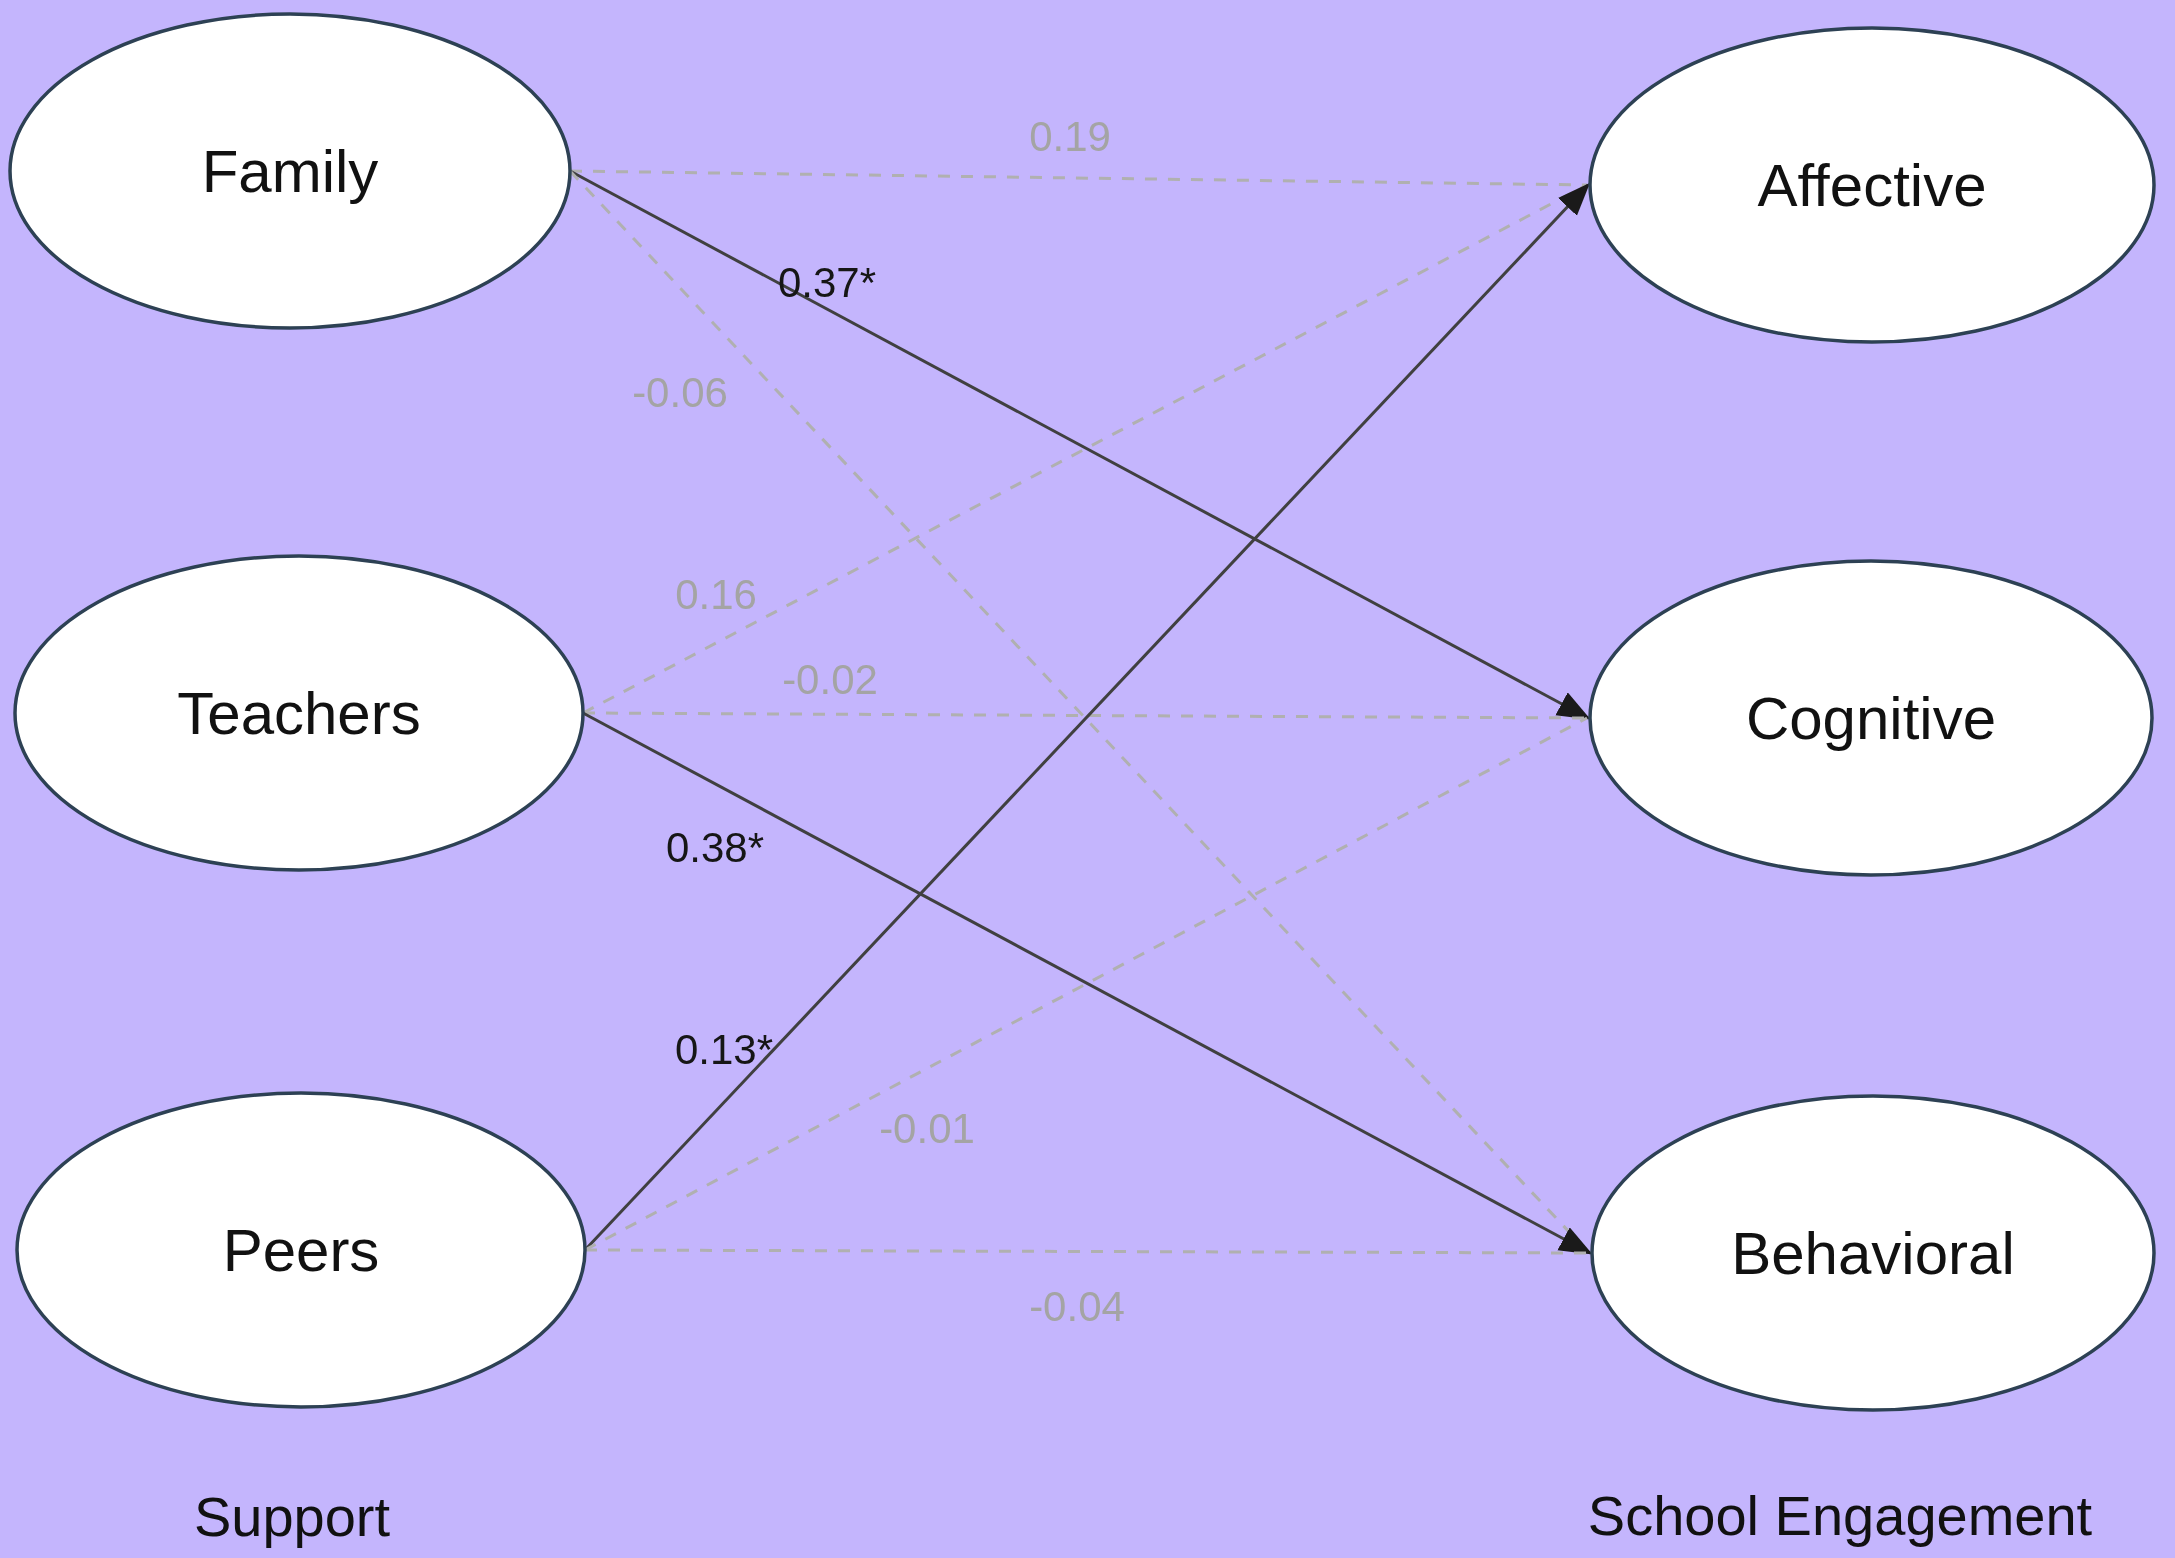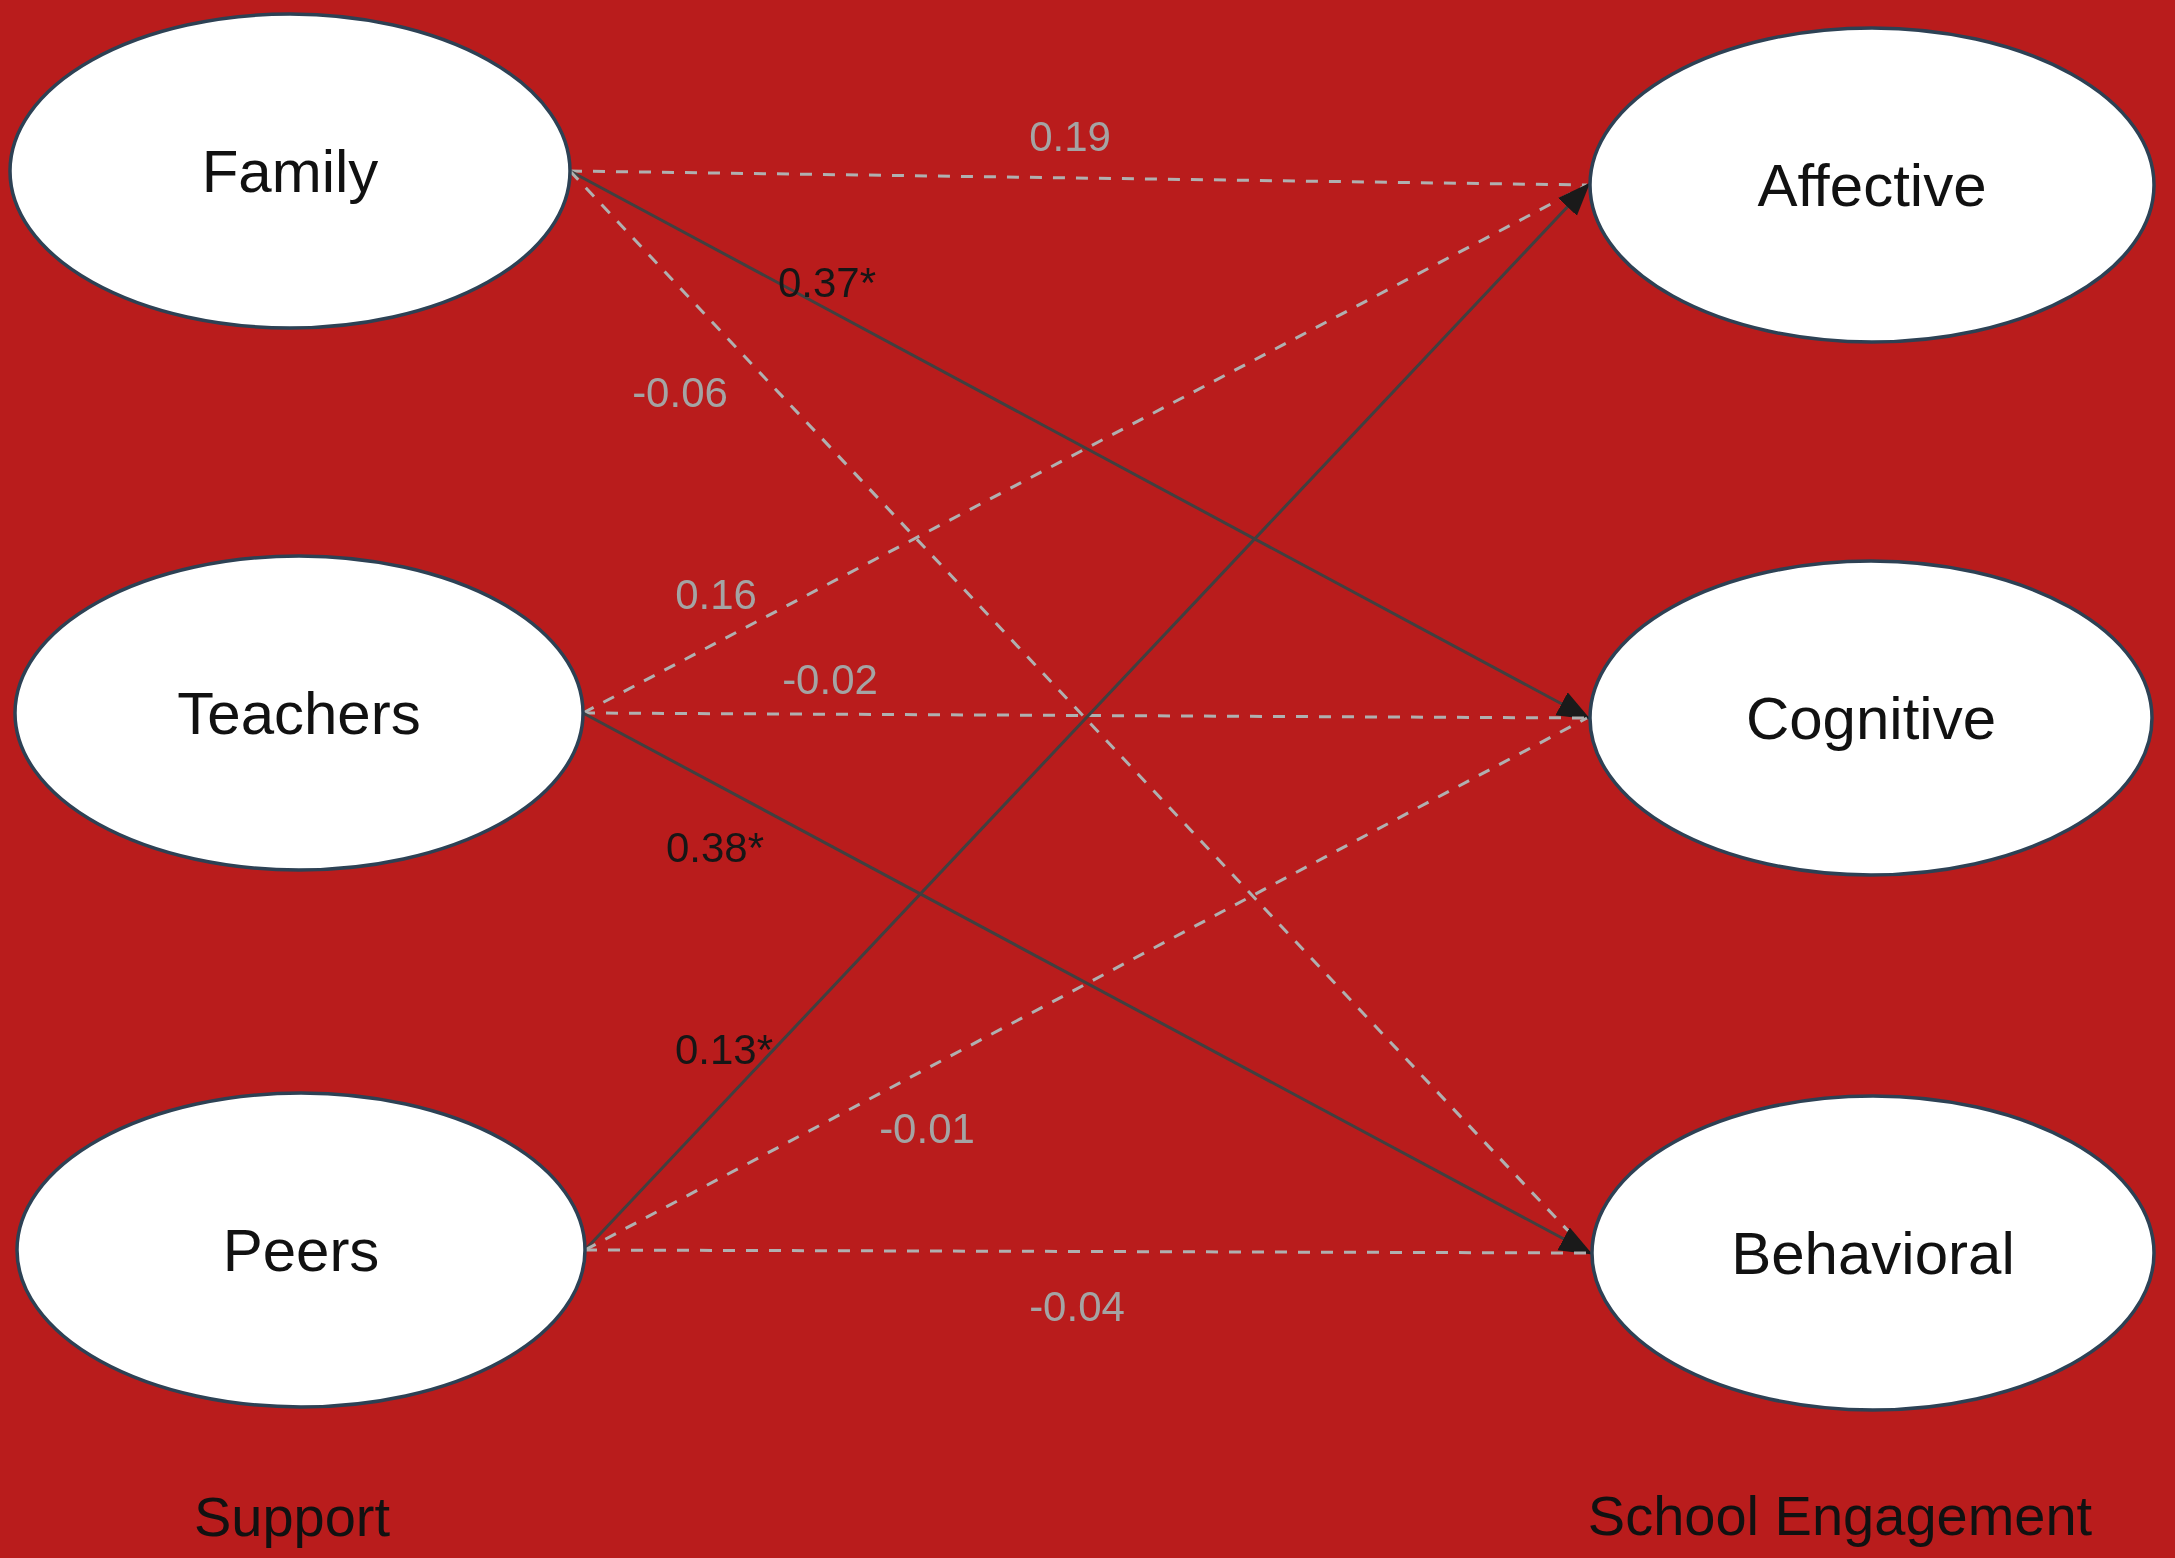--- a/index.html
+++ b/index.html
@@ -4,21 +4,21 @@
 <style>
   html, body {
     margin: 0;
     padding: 0;
     background: #ffffff;
   }
   .stage {
     position: relative;
     width: 2175px;
     height: 1558px;
-    background: #b91c1c;
+    background: #c4b5fd;
     font-family: "Liberation Sans", sans-serif;
   }
   svg { display: block; }
   .node-label {
     font-family: "Liberation Sans", sans-serif;
     font-size: 60px;
     fill: #111111;
     text-anchor: middle;
   }
   .coef-label {

